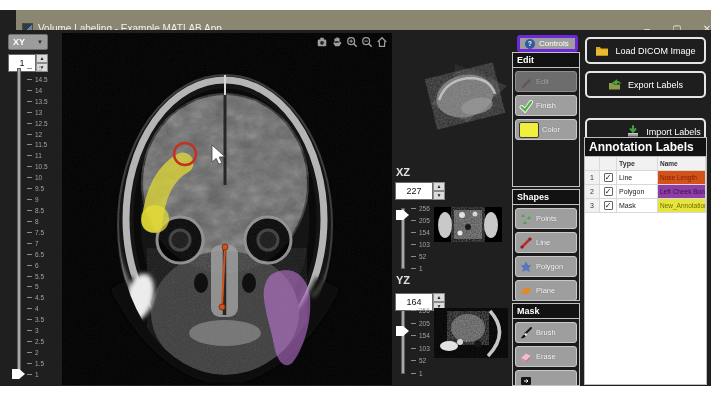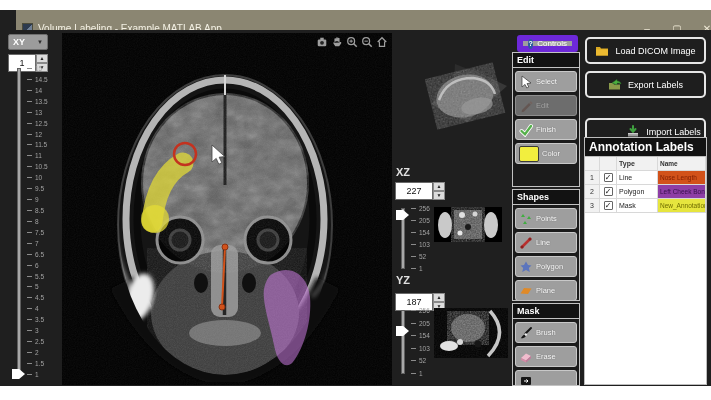--- a/index.html
+++ b/index.html
@@ -45,21 +45,21 @@
   .viewer { position:absolute; left:62px; top:3px; width:330px; height:352px; background:#000; }
   .ax-toolbar { position:absolute; right:4px; top:3px; display:flex; gap:3px; z-index:5; }
   .ax-ico { width:12px; height:12px; opacity:.85; }
 
   .thumb { position:absolute; background:#000; }
   .t3d { left:425px; top:24px; width:85px; height:82px; background:#1f1f1f; }
   .txz { left:434px; top:177px; width:68px; height:35px; }
   .tyz { left:434px; top:278px; width:74px; height:50px; }
 
   
-  .controls-btn { position:absolute; left:517px; top:5px; width:61px; height:17px; background:#9e9e9e; border:6px solid #6d28d9; border-radius:3px; display:flex; align-items:center; gap:4px; padding:0 5px; color:#fff; font-size:8px; }
+  .controls-btn { position:absolute; left:517px; top:5px; width:61px; height:17px; background:#9e9e9e; border:3px solid #6d28d9; border-radius:3px; display:flex; align-items:center; gap:4px; padding:0 5px; color:#fff; font-size:8px; }
   .qmark { width:10px; height:10px; border-radius:50%; background:#2f5b9e; color:#fff; font-size:7px; font-weight:bold; text-align:center; line-height:10px; }
 
   .panel { position:absolute; left:512px; width:68px; border:1px solid #c2c2c2; background:#1b1b1b; overflow:hidden; }
   .panel-h { background:#121212; color:#fff; font-size:9px; font-weight:bold; padding:2px 4px; border-bottom:1px solid #c2c2c2; }
   .p-edit { top:22px; height:135px; } .p-shapes { top:159px; height:112px; } .p-mask { top:273px; height:83px; }
   .tool-btn { margin:3px 2px; height:21px; background:#9e9e9e; border:1px solid #c8c8c8; border-radius:3px; display:flex; align-items:center; justify-content:flex-start; gap:3px; padding:0 3px; color:#fff; font-size:7.5px; text-shadow:0 0 1px #555; }
   .tool-btn .ic { width:14px; height:14px; flex:0 0 auto; }
   .tb-disabled { background:#6d6d6d; border-color:#8d8d8d; color:#a5a5a5; }
   .tb-disabled .ic { opacity:.45; }
   .swatch { width:20px; height:16px; border:1px solid #3a3a3a; border-radius:2px; }
@@ -429,21 +429,21 @@
           <rect x="20" y="3" width="28" height="29" filter="url(#grainC)" opacity="0.55"></rect>
           <circle cx="28" cy="8" r="3" fill="#e0e0e0"></circle>
             <circle cx="41" cy="7" r="2.5" fill="#d5d5d5"></circle>
           <circle cx="34" cy="20" r="3" fill="#1a1a1a"></circle>
             <circle cx="26" cy="26" r="2.5" fill="#e8e8e8"></circle>
         </svg>
       </div>
 
       <div class="axis-label" style="left:396px; top:244px;">YZ</div>
       <div class="spinner sp-yz">
-        <div class="spin-val">187</div>
+        <div class="spin-val">164</div>
         <div class="spin-btns">
           <div class="spin-b">▲</div>
           <div class="spin-b">▼</div>
         </div>
       </div>
       <div class="vslider sl-yz">
         <div class="vtrack"></div>
         <div class="vticks">
 
             <div class="tick">
@@ -497,26 +497,20 @@
         </svg>
       </div>
 
       <div class="controls-btn">
         <span class="qmark">?</span>
         <span>Controls</span>
       </div>
 
       <div class="panel p-edit">
         <div class="panel-h">Edit</div>
-        <div class="tool-btn">
-          <svg class="ic" viewBox="0 0 14 14">
-              <path d="M3,1 L3,12 L6,9.4 L7.8,13 L9.8,12 L8,8.6 L12,8 Z" fill="#fff" stroke="#333" stroke-width="0.7"></path>
-            </svg>
-          <span>Select</span>
-        </div>
         <div class="tool-btn tb-disabled">
           <svg class="ic" viewBox="0 0 14 14">
               <path d="M3,11 L10,4 l1.8,1.8 L4.8,12.8 L2.6,13.2 Z" fill="#5a3b33"></path>
               <path d="M10.5,3.5 l1.2,-1.2 1.8,1.8 -1.2,1.2 Z" fill="#7a554a"></path>
             </svg>
           <span>Edit</span>
         </div>
         <div class="tool-btn">
           <svg class="ic" viewBox="0 0 14 14">
               <path d="M2.5,8 L6,11.3 L12,3" fill="none" stroke="#fff" stroke-width="4" stroke-linecap="round"></path>

